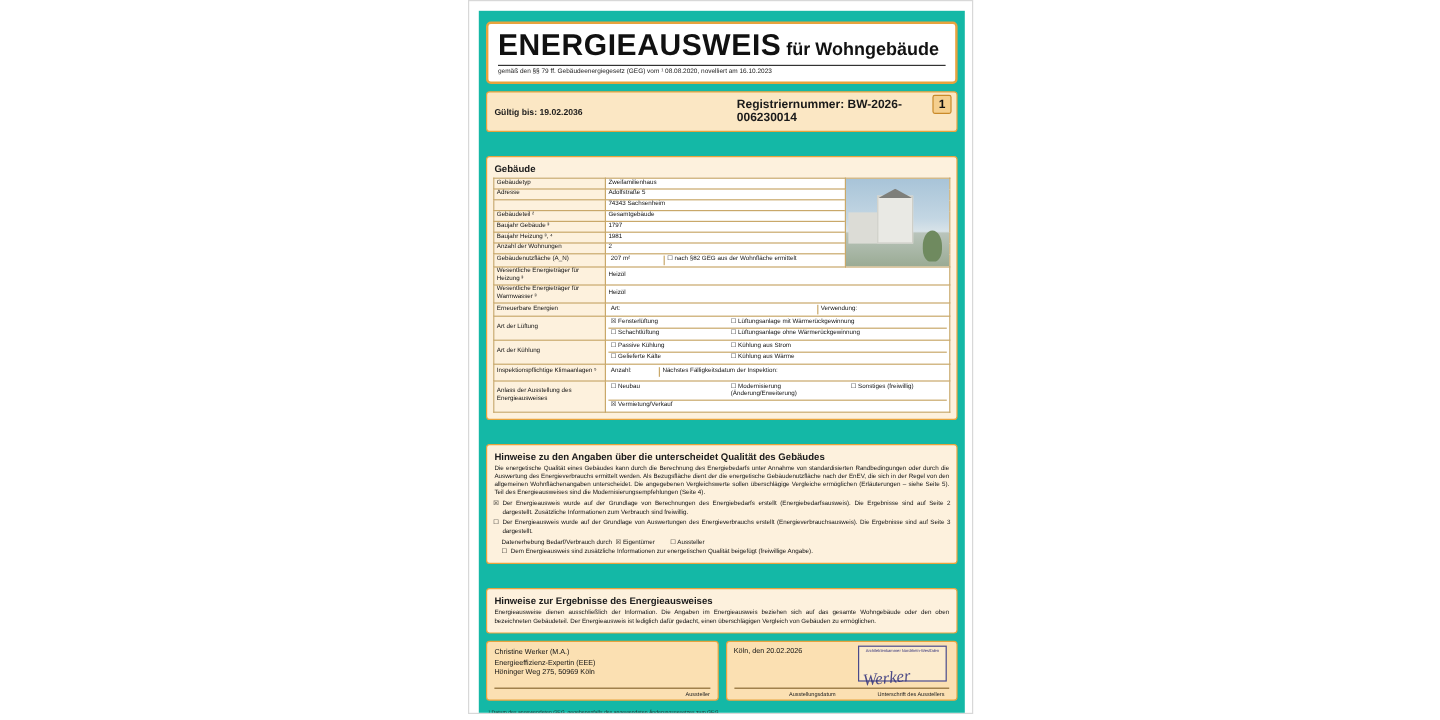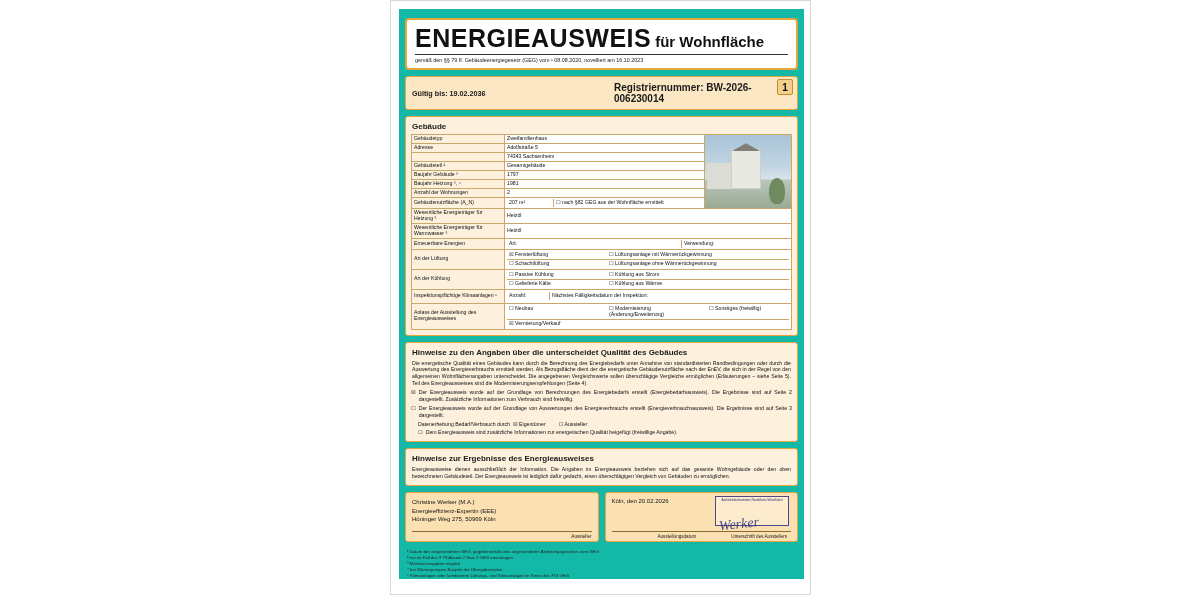--- a/index.html
+++ b/index.html
@@ -90,21 +90,21 @@
     background: #f5cf8e;
     border-radius: 2px;
     font-size: 10px;
     font-weight: bold;
     color: #111;
     display: flex; align-items: center; justify-content: center;
   }
 
   
   .panel {
-    margin: 6px 6px 0 6px;
+    margin: 20px 6px 0 6px;
     border: 1px solid #e8a33d;
     border-radius: 3px;
     background: #fdf1dd;
     padding: 4px 5px 5px 5px;
   }
   .panel-title {
     font-size: 8px;
     font-weight: bold;
     color: #1a1a1a;
     margin: 1px 0 3px 1px;
@@ -265,21 +265,21 @@
 </style>
 </head>
 <body>
 
 <div class="page-wrap">
  <div class="doc">
 
   <div class="title-box">
     <div class="title-line">
       <span class="title-main">ENERGIEAUSWEIS</span>
-      <span class="title-sub">für Wohnfläche</span>
+      <span class="title-sub">für Wohngebäude</span>
     </div>
     <div class="title-rule"></div>
     <div class="title-legal">gemäß den §§ 79 ff. Gebäudeenergiegesetz (GEG) vom ¹ 08.08.2020, novelliert am 16.10.2023</div>
   </div>
 
   <div class="valid-bar">
     <span class="valid-left">Gültig bis: 19.02.2036</span>
     <span class="valid-right">Registriernummer:  BW-2026-006230014</span>
     <span class="page-num">1</span>
   </div>

